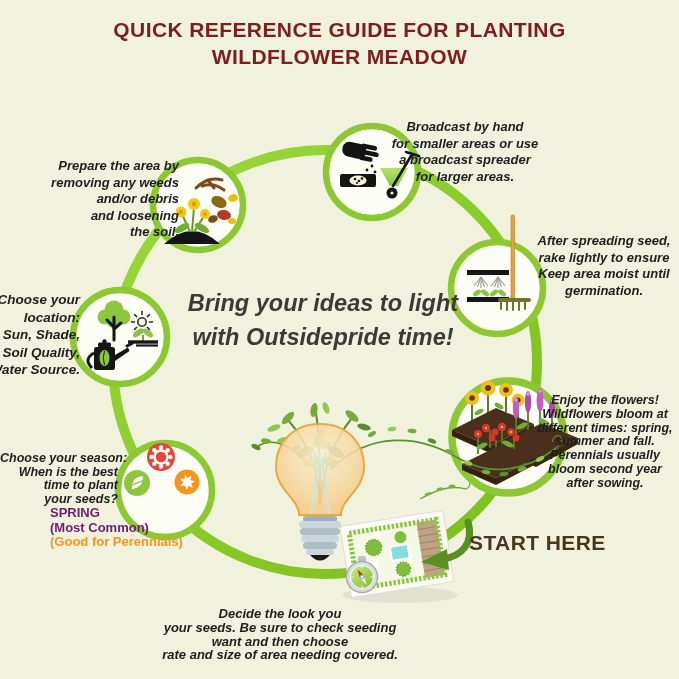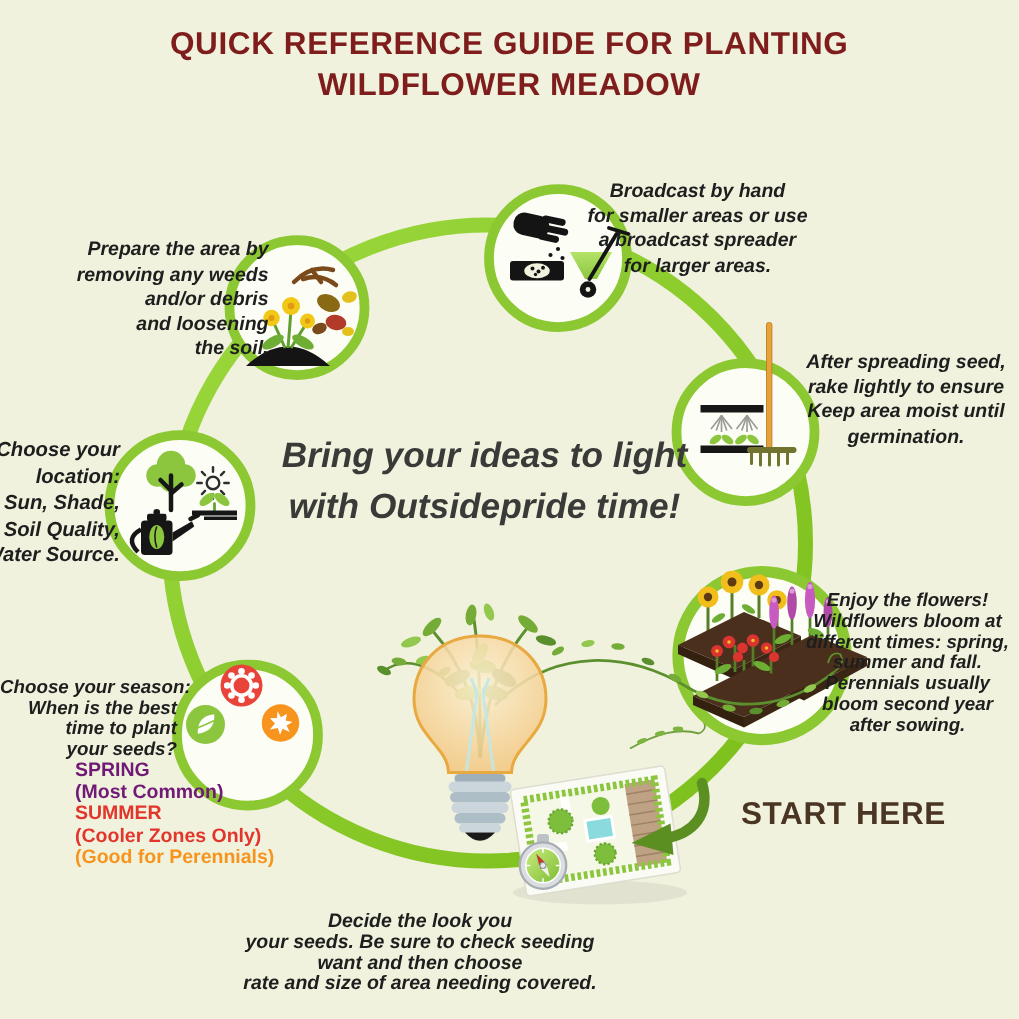--- a/index.html
+++ b/index.html
@@ -14,21 +14,21 @@
          font-size:21px;line-height:27px;letter-spacing:0.4px;}
   #prepare-text{left:35px;top:158px;width:144px;font-size:13px;line-height:16.5px;}
   #broadcast-text{left:376px;top:119px;width:178px;font-size:13px;line-height:16.5px;}
   #rake-text{left:529px;top:233px;width:150px;font-size:13px;line-height:16.5px;}
   #enjoy-text{left:532px;top:372px;width:146px;font-size:12.5px;line-height:13.8px;margin-top:22px;}
   #location-text{left:-30px;top:291px;width:110px;font-size:13.5px;line-height:17.5px;}
   #season-intro{left:0px;top:452px;width:118px;font-size:12.5px;line-height:13.6px;}
   #season-options{left:50px;top:506px;font-style:normal;font-size:13px;line-height:14.6px;}
   #center-message{left:158px;top:286px;width:330px;font-size:23.5px;line-height:34px;color:#3A3A38;}
   #decide-text{left:135px;top:579px;width:290px;font-size:13px;line-height:13.8px;margin-top:28px;}
-  #start-here{left:494px;top:531px;font-style:normal;font-weight:800;font-size:21px;
+  #start-here{left:469px;top:531px;font-style:normal;font-weight:800;font-size:21px;
               letter-spacing:0.4px;white-space:nowrap;}
 </style>
 </head>
 <body>
 
 <div class="stage" style="background-color: rgb(240, 242, 221);">
 
   <svg class="canvas" width="679" height="679" viewBox="0 0 679 679">
     <defs>
       <linearGradient id="ringGrad" x1="0" y1="0" x2="1" y2="1">
@@ -458,24 +458,20 @@
     <div class="line">When is the best</div>
     <div class="line">time to plant</div>
     <div class="line">your seeds?</div>
   </div>
 
   <div id="season-options" class="txt">
     <div style="color: #701a75;">
       <div class="line">SPRING</div>
       <div class="line">(Most Common)</div>
     </div>
-    <div style="color: rgb(226, 53, 43);">
-      <div class="line">SUMMER</div>
-      <div class="line">(Cooler Zones Only)</div>
-    </div>
     <div style="color: rgb(247, 148, 29);">
       <div class="line">(Good for Perennials)</div>
     </div>
   </div>
 
   <div id="center-message" class="txt t-center" style="color: rgb(58, 58, 56);">
     <div class="line">Bring your ideas to light</div>
     <div class="line">with Outsidepride time!</div>
   </div>
 

